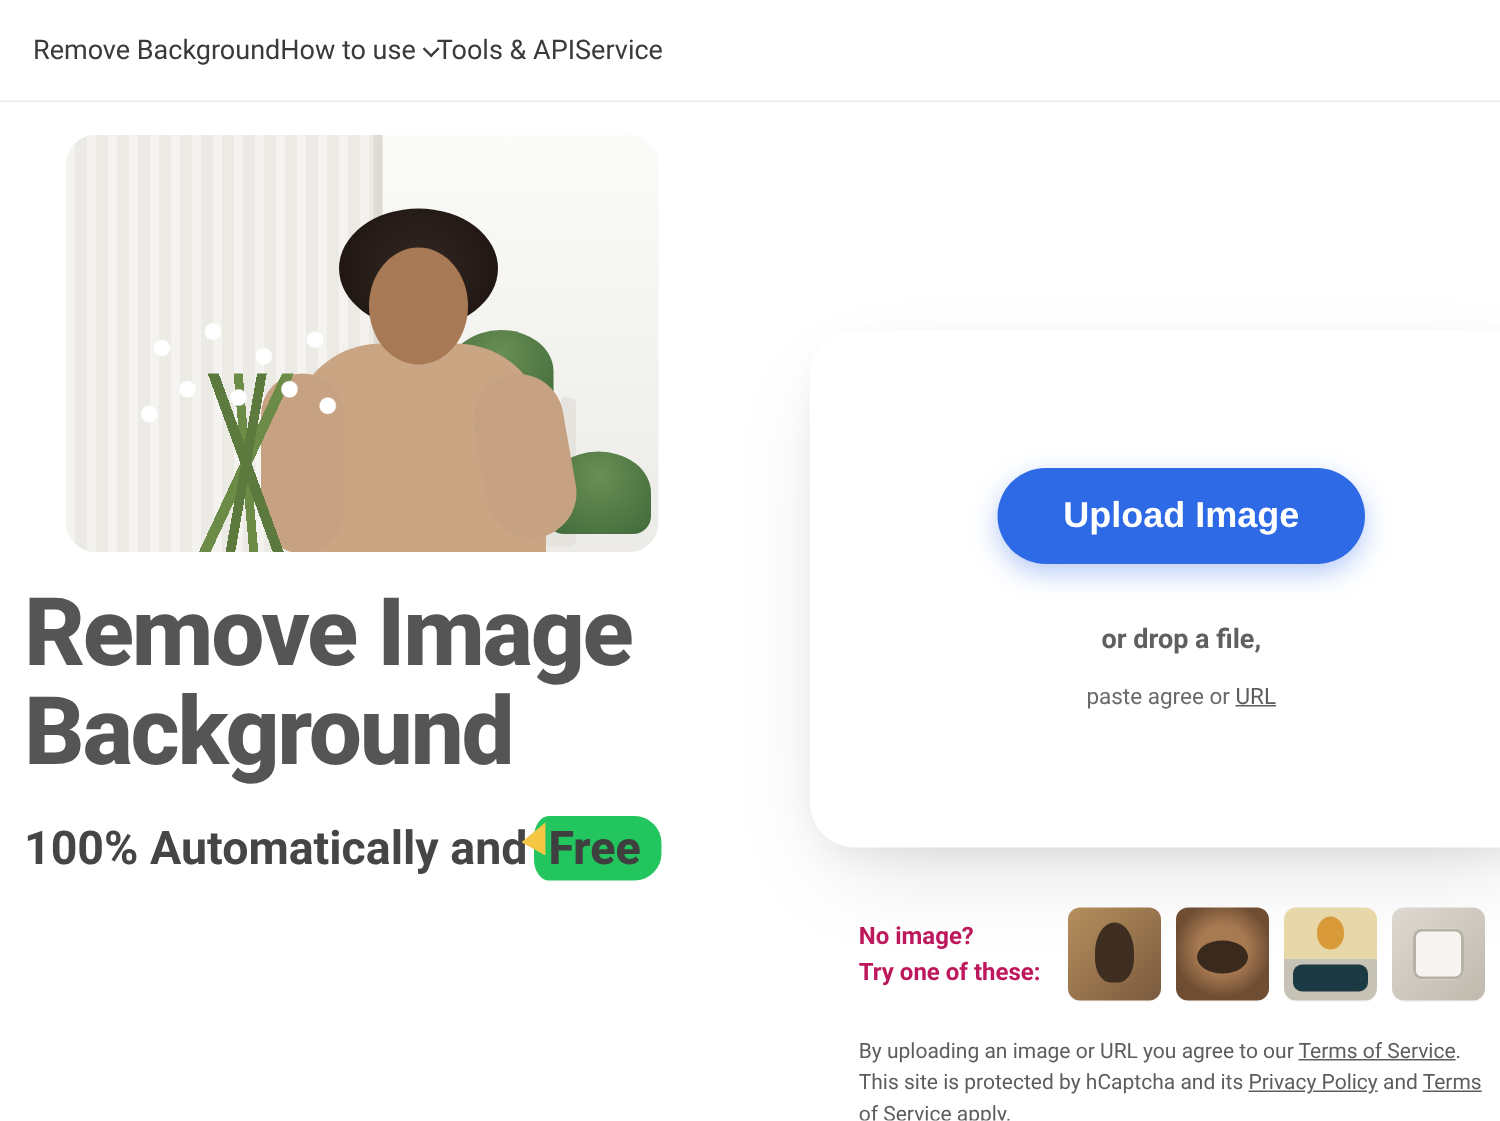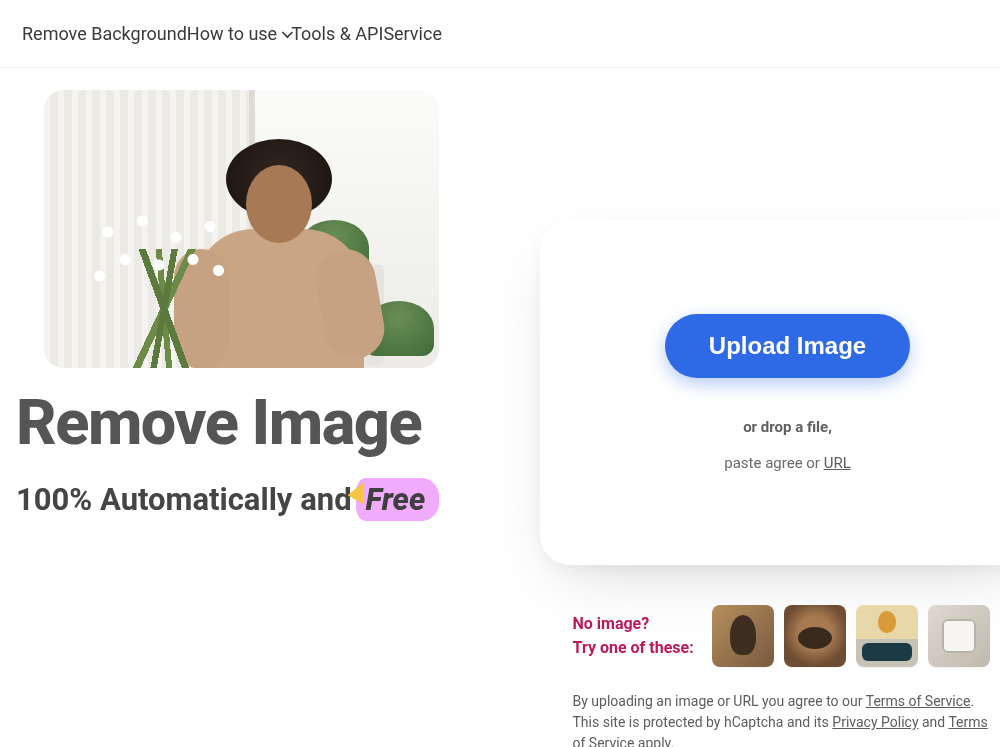--- a/index.html
+++ b/index.html
@@ -148,26 +148,25 @@
     font-size: 31px;
     font-weight: 700;
     color: #454545;
     display: flex;
     align-items: center;
     gap: 4px;
   }
   .free-badge {
     display: inline-block;
     padding: 3px 14px 3px 10px;
-    background: #f0abfc;
+    background: #22c55e;
     color: #3f3f3f;
     font-weight: 800;
     border-radius: 10px 18px 18px 10px / 14px 18px 18px 14px;
     position: relative;
-    font-style: italic;
   }
   .free-badge::before {
     content:""; position:absolute; left:-8px; top:4px;
     width:16px; height:22px; background:#f5c544;
     clip-path: polygon(100% 0,100% 100%,0 60%);
   }
 
   
   .right-inner {
     padding-top: 130px;
@@ -192,21 +191,21 @@
     color: #fff;
     font-size: 24px;
     font-weight: 700;
     border: none;
     border-radius: 999px;
     padding: 18px 44px;
     cursor: pointer;
     box-shadow: 0 6px 18px rgba(46,105,230,.35);
   }
   .drop-text {
-    font-size: 15px;
+    font-size: 18px;
     font-weight: 700;
     color: #606060;
     margin-top: 22px;
   }
   .paste-text {
     font-size: 15px;
     color: #6a6a6a;
   }
   .paste-text a, .legal a { color:#5d5d5d; text-decoration: underline; cursor:pointer; }
 
@@ -284,20 +283,21 @@
         <div class="head"></div>
         <div class="bouquet">
           <div class="leaves"></div>
           <div class="flowers"></div>
         </div>
       </div>
     </div>
 
     <h1 class="headline">
       <span>Remove Image</span><br>
+      <span>Background</span>
     </h1>
 
     <div class="subhead">
       <span>100% Automatically and</span>
       <span class="free-badge">Free</span>
     </div>
   </div>
 
   <div class="right">
     <div class="right-inner">

